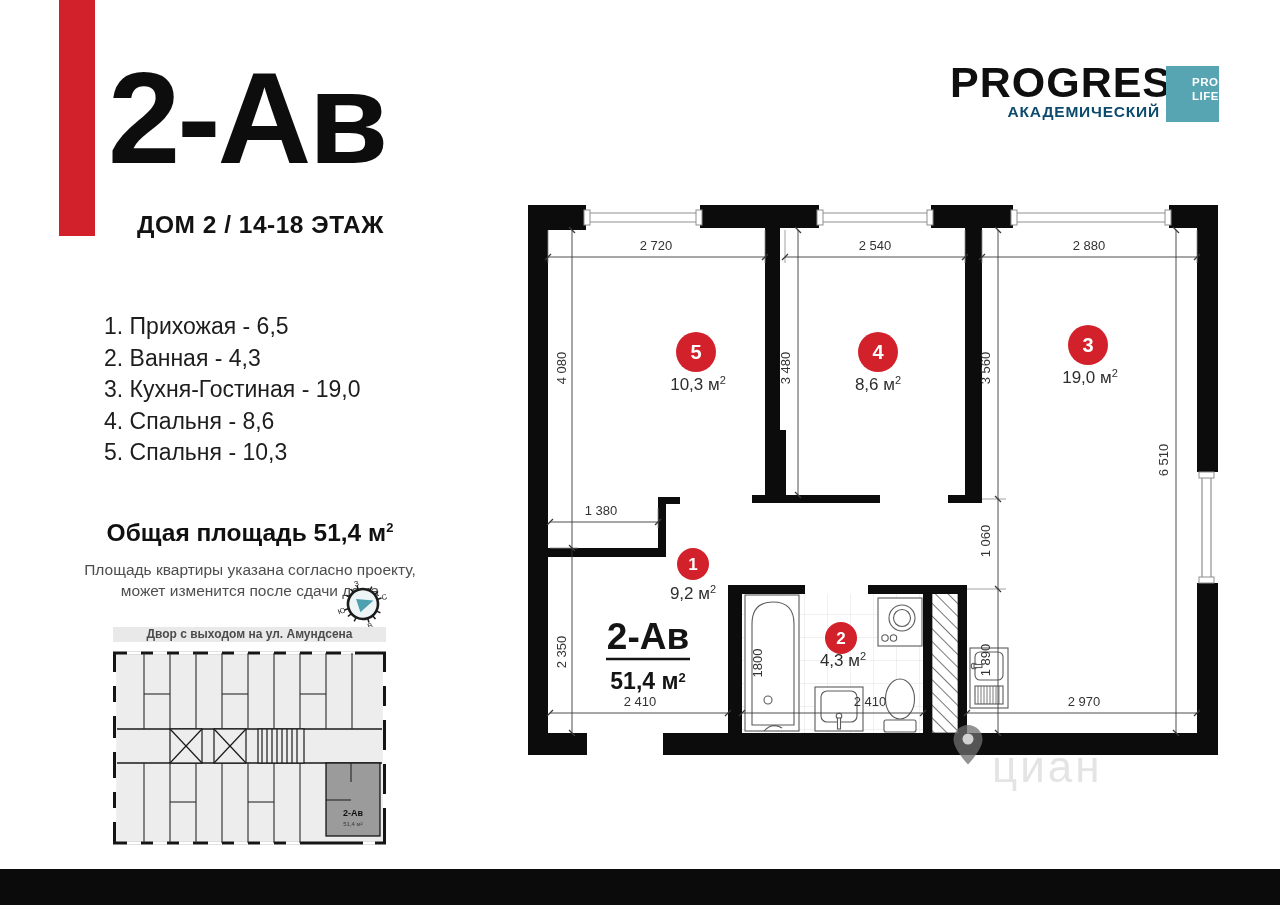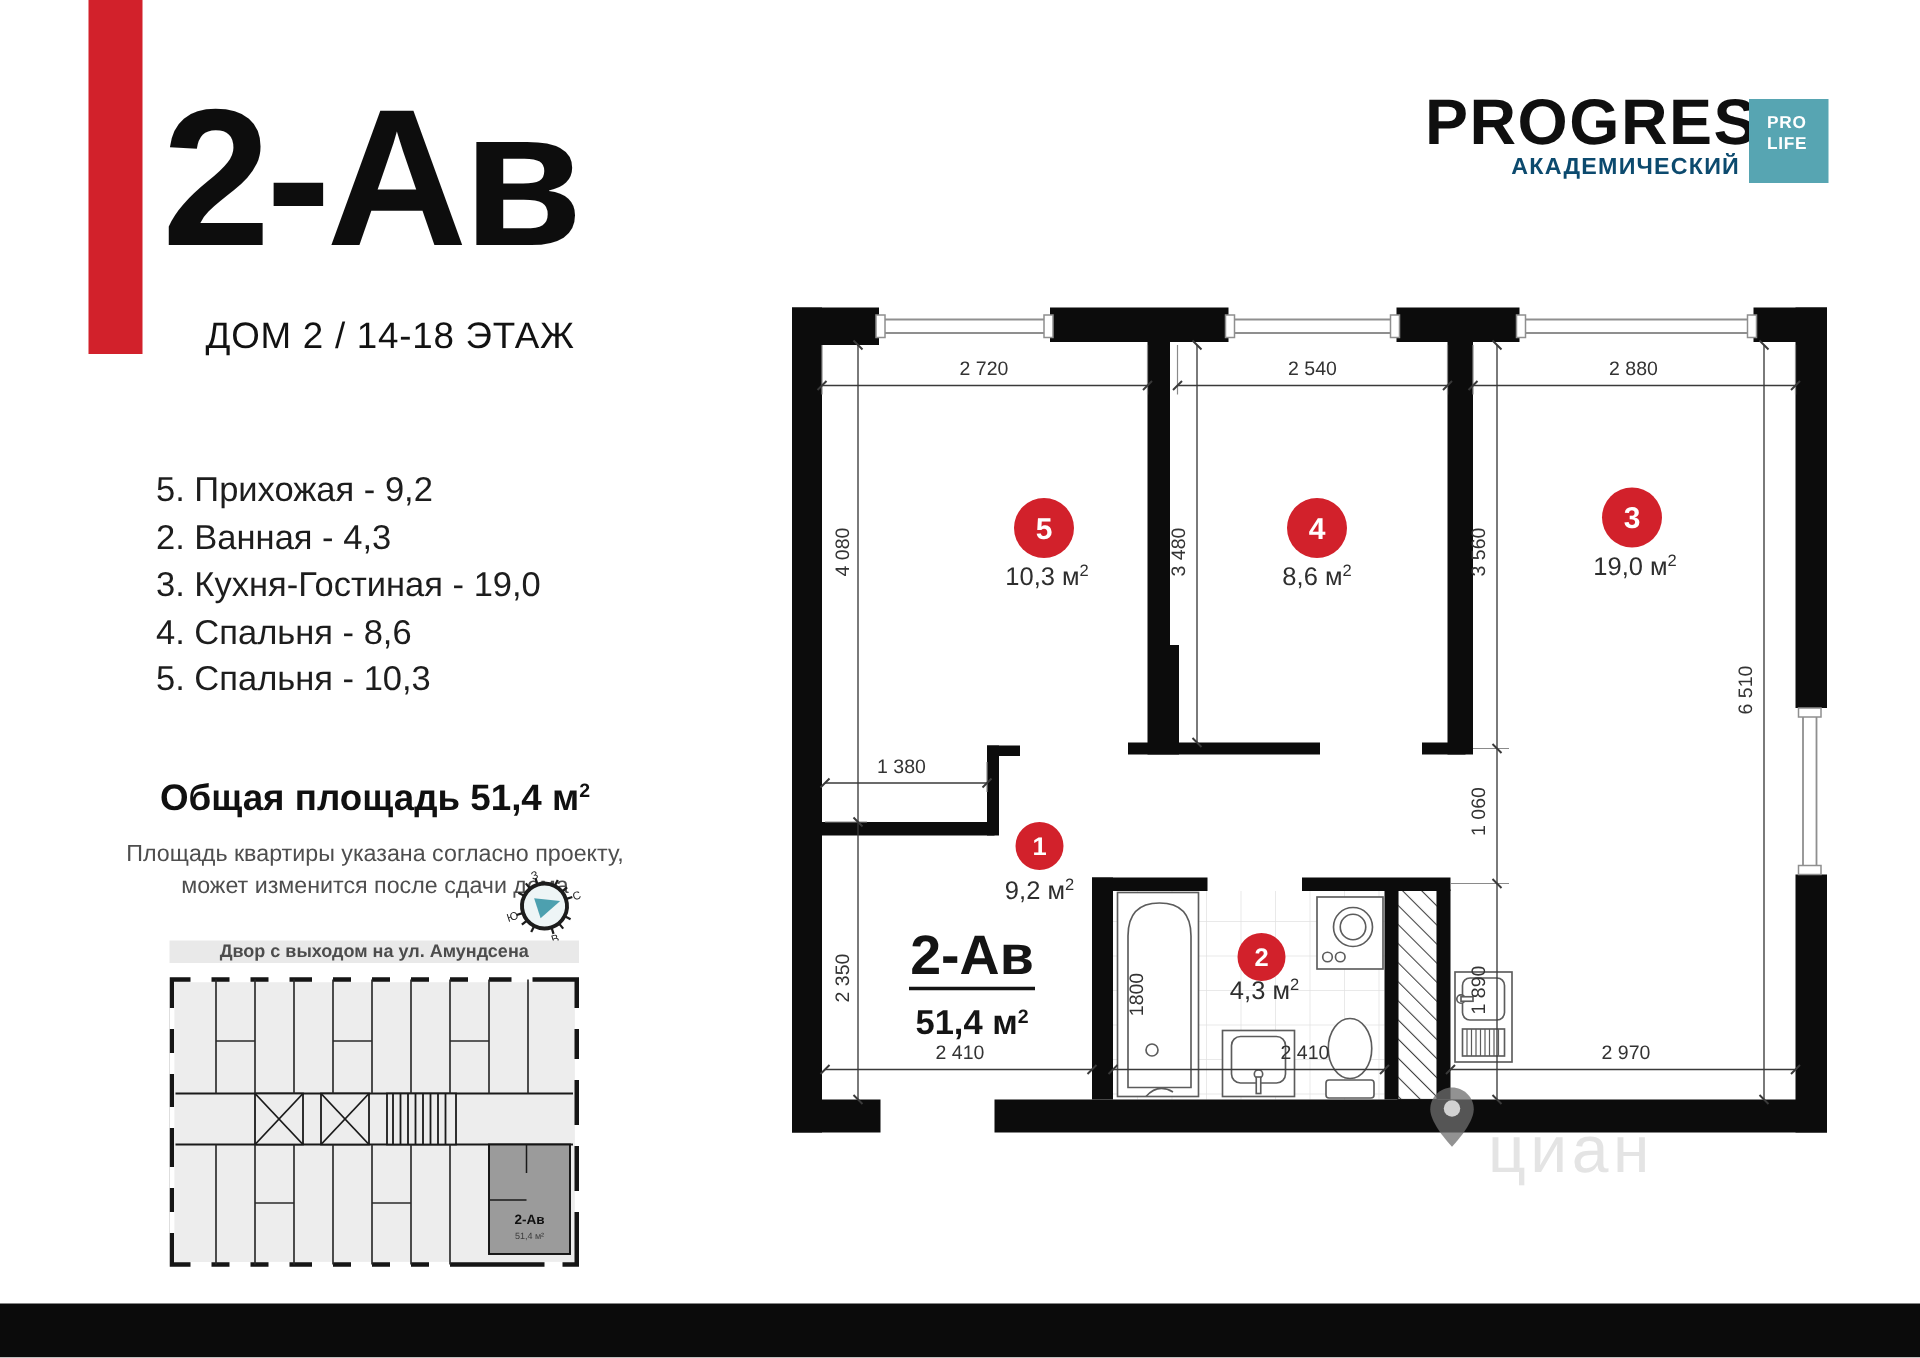--- a/index.html
+++ b/index.html
@@ -2,35 +2,35 @@
 <html><head>
 <meta charset="utf-8">
 <style>
   html,body{margin:0;padding:0;width:1280px;height:905px;overflow:hidden;background:#ffffff;
     font-family:"Liberation Sans","DejaVu Sans",sans-serif;}
   .page{position:relative;width:1280px;height:733px;background:#fff;}
   .abs{position:absolute;}
 
   .red-bar{left:59px;top:0;width:36px;height:236px;background:#d2212b;}
   .title{left:108px;top:50px;font-size:130px;line-height:1.05;font-weight:600;color:#0d0d0d;letter-spacing:-3px;}
-  .subtitle{left:137px;top:211px;font-size:24.5px;font-weight:400;color:#121212;letter-spacing:.5px;}
+  .subtitle{left:137px;top:211px;font-size:24.5px;font-weight:700;color:#121212;letter-spacing:.5px;}
 
   .room-list{left:104px;top:311px;font-size:23px;line-height:31.5px;color:#1d1d1d;}
 
   .total{left:70px;top:519px;width:360px;text-align:center;font-size:24.5px;font-weight:700;color:#101010;}
   .total sup{font-size:13px;}
   .disclaimer{left:70px;top:559px;width:360px;text-align:center;font-size:15.5px;line-height:21px;color:#4e4e4e;}
 
   .strip{left:113px;top:627px;width:273px;height:15px;background:#e9e9e9;
     font-size:12px;font-weight:700;color:#4c4c4c;text-align:center;line-height:15px;}
 
   .brand-name{left:950px;top:58px;width:210px;text-align:right;font-size:43px;font-weight:600;color:#0f0f0f;letter-spacing:1px;}
   .brand-division{left:950px;top:103px;width:210px;text-align:right;font-size:15.5px;font-weight:700;color:#0c4a6e;letter-spacing:.8px;}
   .brand-badge{left:1166px;top:66px;width:53px;height:56px;background:#57a5b2;color:#fff;
-    font-size:11.5px;font-weight:700;line-height:13.5px;padding:10px 0 0 12px;box-sizing:border-box;letter-spacing:.5px;}
+    font-size:11.5px;font-weight:700;line-height:13.5px;padding:10px 0 0 26px;box-sizing:border-box;letter-spacing:.5px;}
 
   .plan{left:528px;top:200px;}
   .miniplan{left:113px;top:650px;}
   .compass{left:334px;top:574px;}
 
   .watermark{left:948px;top:720px;width:260px;height:80px;pointer-events:none;}
   .watermark .wm-text{position:absolute;left:44px;top:22px;font-size:44px;font-weight:400;
     color:rgba(195,195,195,0.45);letter-spacing:3px;}
   .bottom-bar{left:0;top:869px;width:1280px;height:36px;background:#0b0b0b;}
 
@@ -42,21 +42,21 @@
 </head>
 <body>
 
 <div class="page">
 
   <div class="abs red-bar"></div>
   <div class="abs title">2-Ав</div>
   <div class="abs subtitle">ДОМ 2 / 14-18 ЭТАЖ</div>
 
   <div class="abs room-list">
-    <div>5. Прихожая - 9,2</div>
+    <div>1. Прихожая - 6,5</div>
     <div>2. Ванная - 4,3</div>
     <div>3. Кухня-Гостиная - 19,0</div>
     <div>4. Спальня - 8,6</div>
     <div>5. Спальня - 10,3</div>
   </div>
 
   <div class="abs total"><span>Общая площадь 51,4 м</span><sup>2</sup></div>
 
   <div class="abs disclaimer">
     <div>Площадь квартиры указана согласно проекту,</div>

